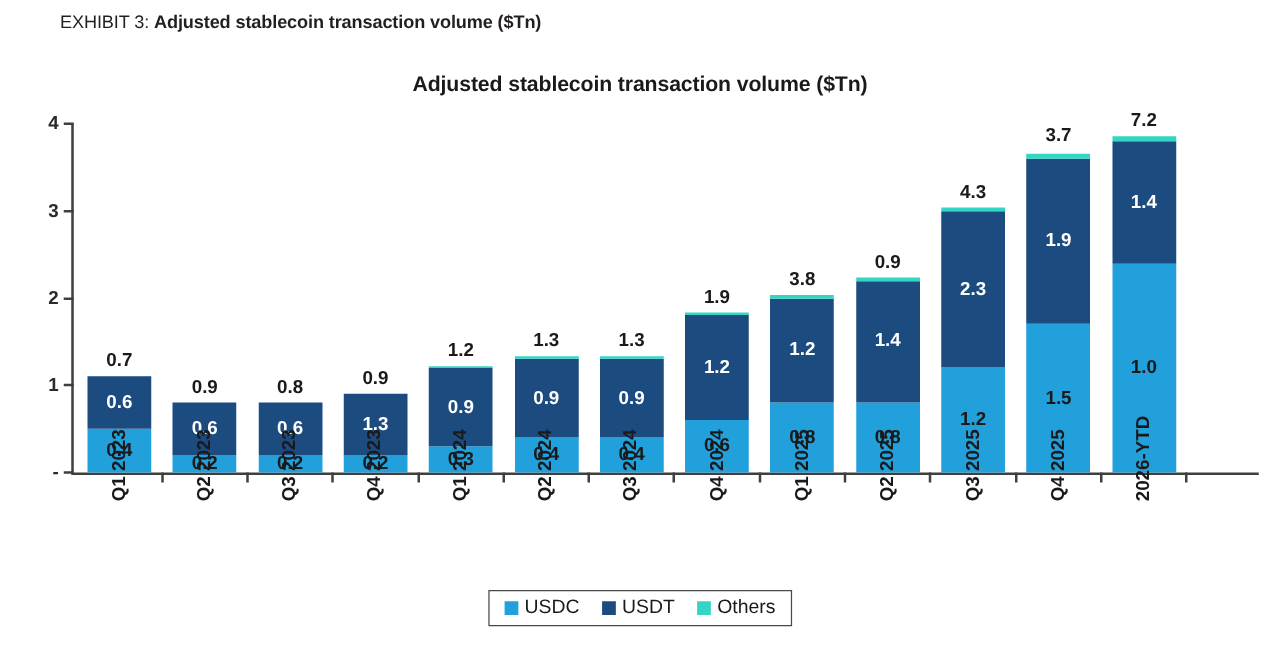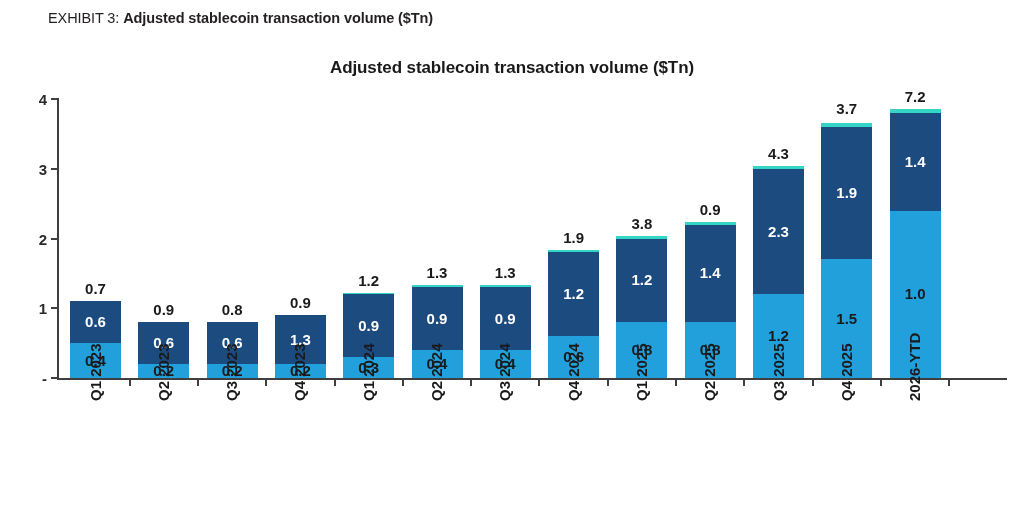--- a/index.html
+++ b/index.html
@@ -241,14 +241,28 @@
         <div class="seg seg-usdc" style="height: 167.4px; bottom: 0px;"></div>
         <div class="seg-label on-light" style="bottom: 76.7px;">1.0</div>
         <div class="seg seg-usdt" style="height: 97.65px; bottom: 167.4px;"></div>
         <div class="seg-label on-dark" style="bottom: 209.225px;">1.4</div>
         <div class="seg seg-others" style="height: 3.4875px; bottom: 265.05px;"></div>
         <div class="total-label" style="bottom: 272.537px;">7.2</div>
       </div>
       <div class="xcat" style="left: 866.1px; top: 285px;">2026-YTD</div>
     </div>
 
+  <div class="legend" id="legend">
+      <div class="legend-item">
+        <span class="legend-swatch" style="background: rgb(34, 160, 219);"></span>
+        <span class="legend-text">USDC</span>
+      </div>
+      <div class="legend-item">
+        <span class="legend-swatch" style="background: rgb(28, 75, 128);"></span>
+        <span class="legend-text">USDT</span>
+      </div>
+      <div class="legend-item">
+        <span class="legend-swatch" style="background: rgb(53, 213, 198);"></span>
+        <span class="legend-text">Others</span>
+      </div>
+    </div>
 
 </div>
 
 </body></html>

